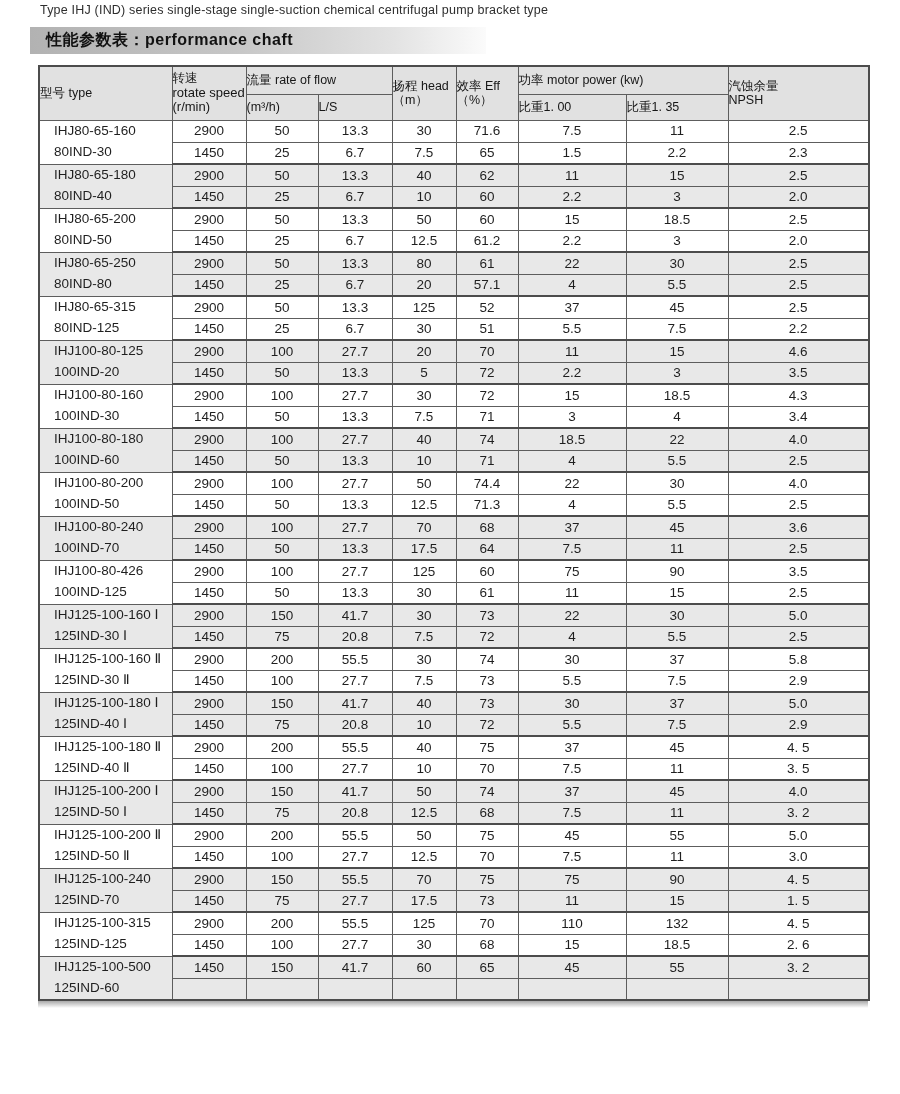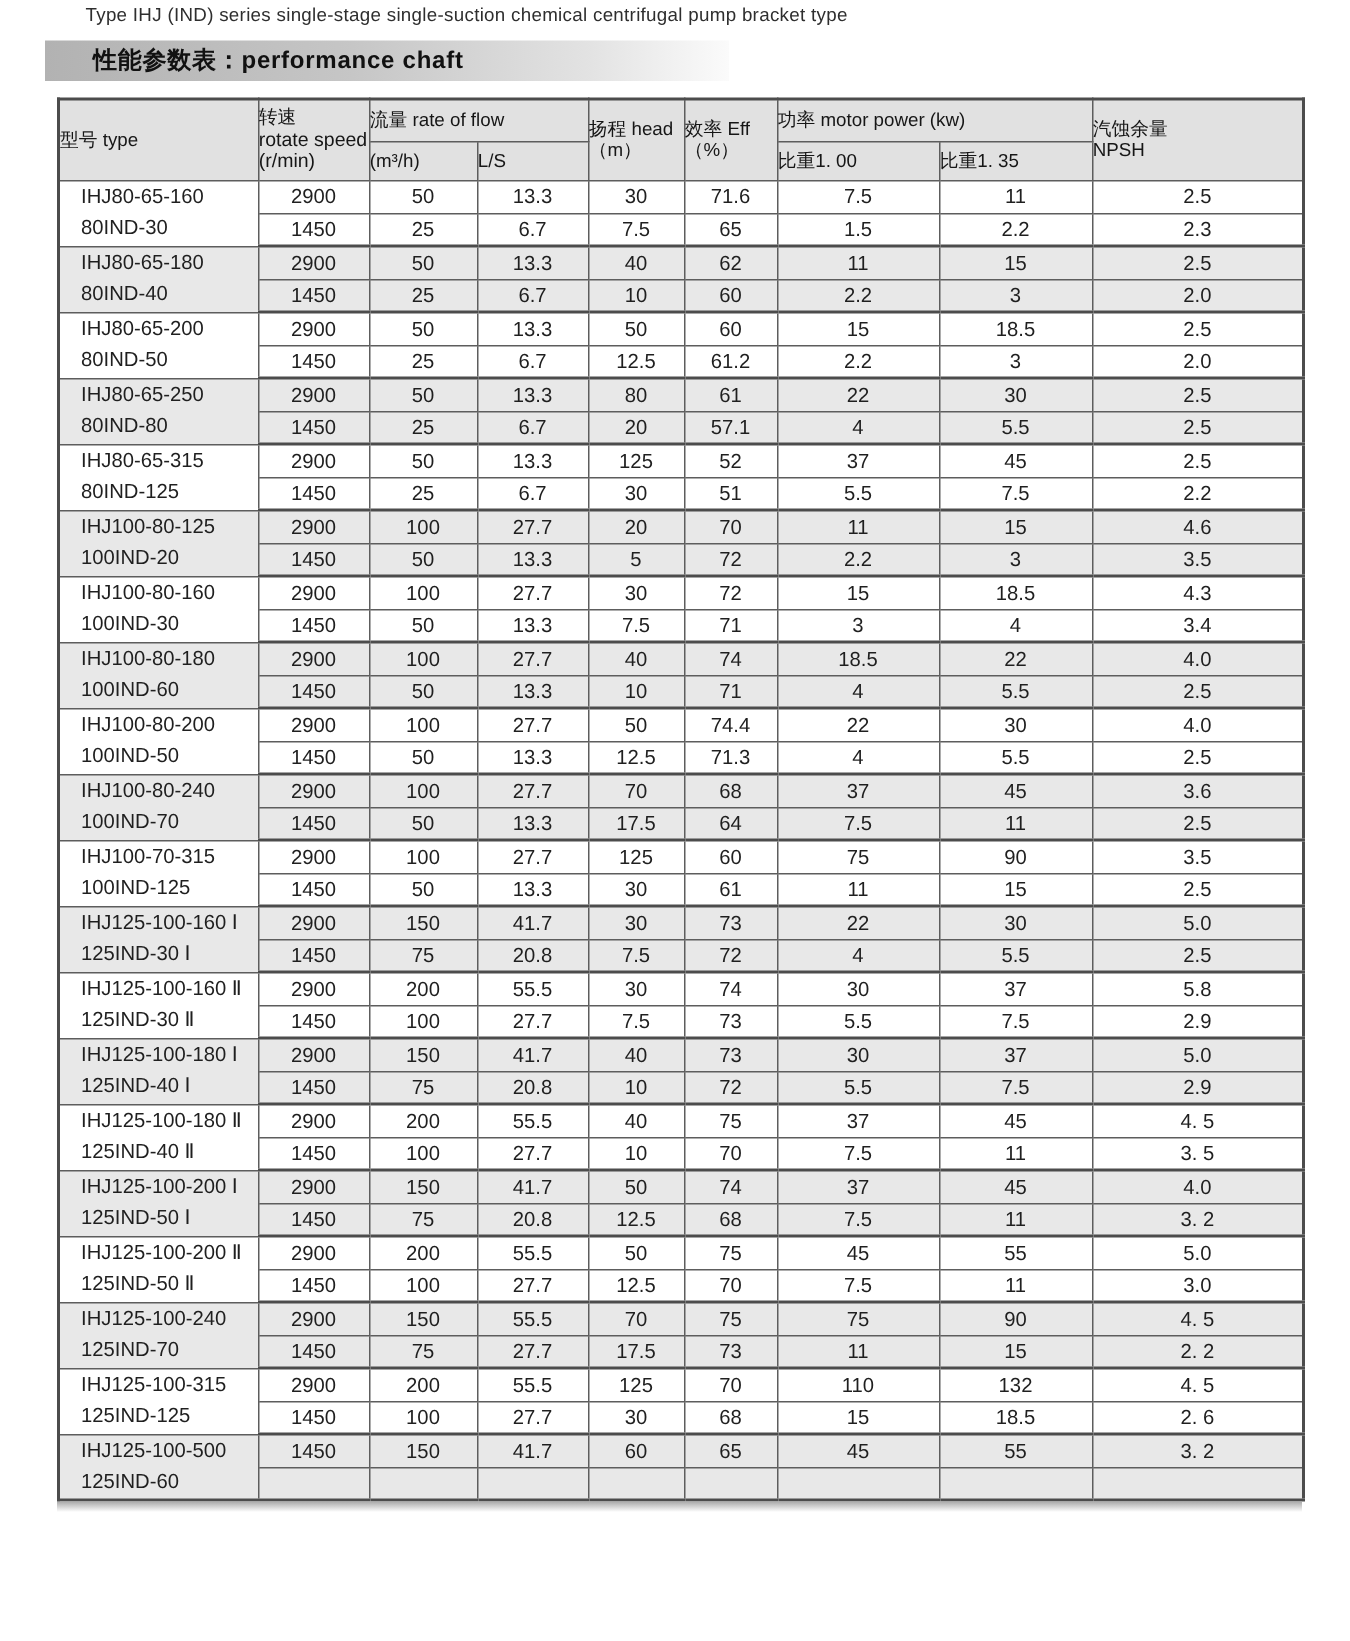--- a/index.html
+++ b/index.html
@@ -6,26 +6,26 @@
   html,body { background:#ffffff; }
   .page {
     width: 900px; height: 1094px; background: #ffffff; overflow: hidden;
     font-family: "Liberation Sans", sans-serif; color:#1a1a1a; position: relative;
   }
   .doc-title {
     margin: 9px 0 0 55px; font-size: 23px; font-weight: bold;
     letter-spacing: 1px; color:#111;
   }
   .doc-subtitle {
-    margin: 3px 0 0 57px; font-size: 12.5px; color:#2e2e2e; letter-spacing: 0.2px;
+    margin: 3px 0 0 40px; font-size: 12.5px; color:#2e2e2e; letter-spacing: 0.2px;
   }
   .section-band {
     margin: 10px 0 0 30px; width: 456px; height: 27px;
     background: linear-gradient(90deg, #b2b2b2 0%, #c6c6c6 45%, #e3e3e3 80%, #fbfbfb 100%);
-    display: flex; align-items: center; padding-left: 32px;
+    display: flex; align-items: center; padding-left: 16px;
   }
   .section-band span { font-size: 16px; font-weight: bold; color:#111; letter-spacing: 0.5px; }
 
   table.spec {
     margin: 11px 0 0 38px; width: 830px; border-collapse: collapse; table-layout: fixed;
     border: 2px solid #4c4c4c;
   }
   .spec th, .spec td { border: 1px solid #5d5d5d; }
   .spec thead th {
     background: #e1e1e1; font-weight: normal; font-size: 12.5px; color:#161616;
@@ -338,21 +338,21 @@
           <td>50</td>
           <td>13.3</td>
           <td>17.5</td>
           <td>64</td>
           <td>7.5</td>
           <td>11</td>
           <td>2.5</td>
         </tr>
         <tr class="plain">
           <td rowspan="2" class="type">
-            <div>IHJ100-70-315</div>
+            <div>IHJ100-80-426</div>
             <div>100IND-125</div>
           </td>
           <td>2900</td>
           <td>100</td>
           <td>27.7</td>
           <td>125</td>
           <td>60</td>
           <td>75</td>
           <td>90</td>
           <td>3.5</td>
@@ -526,21 +526,21 @@
           <td>4. 5</td>
         </tr>
         <tr class="shade grp-end">
           <td>1450</td>
           <td>75</td>
           <td>27.7</td>
           <td>17.5</td>
           <td>73</td>
           <td>11</td>
           <td>15</td>
-          <td>2. 2</td>
+          <td>1. 5</td>
         </tr>
         <tr class="plain">
           <td rowspan="2" class="type">
             <div>IHJ125-100-315</div>
             <div>125IND-125</div>
           </td>
           <td>2900</td>
           <td>200</td>
           <td>55.5</td>
           <td>125</td>

